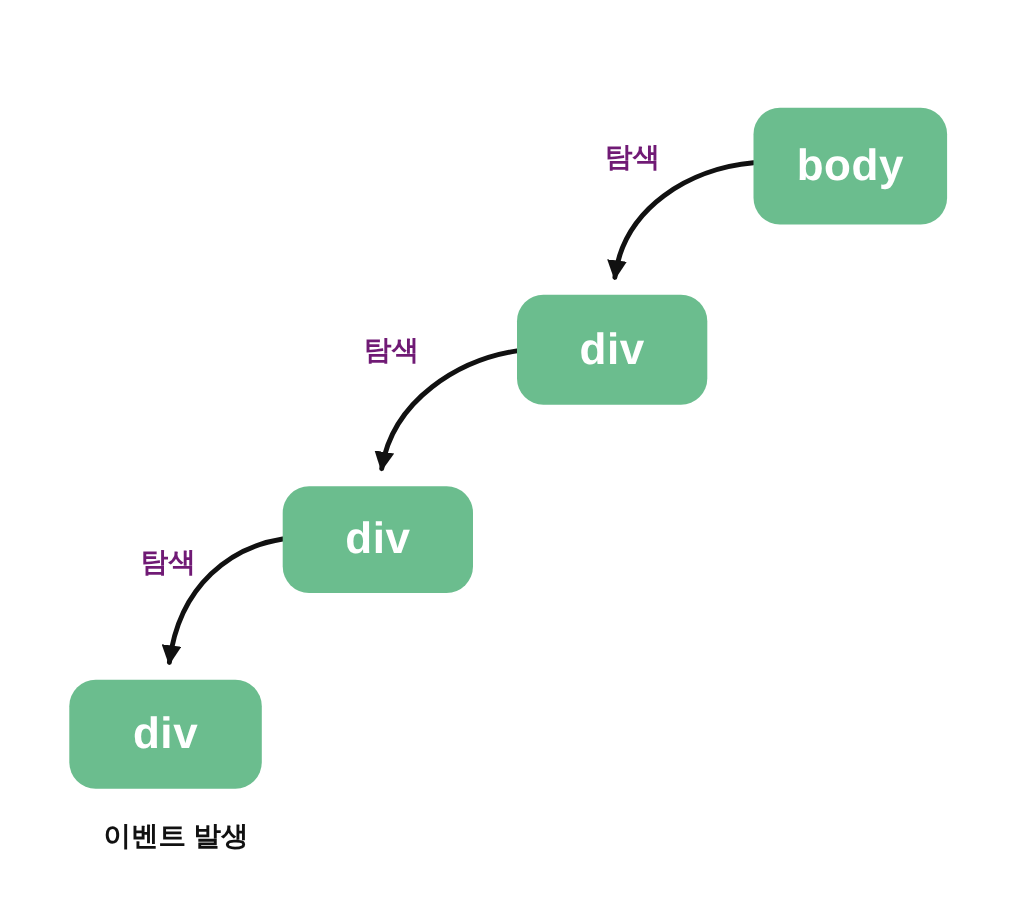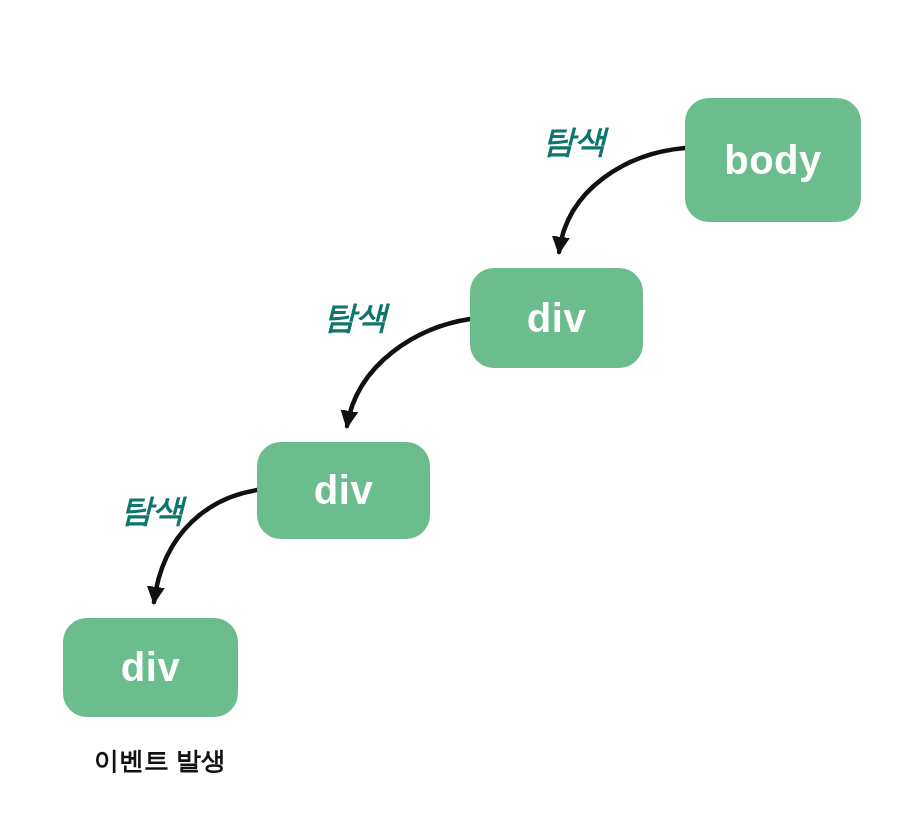--- a/index.html
+++ b/index.html
@@ -28,32 +28,31 @@
     background: #6bbd8e;
     border-radius: 24px;
     display: flex;
     align-items: center;
     justify-content: center;
     color: #ffffff;
     font-size: 40px;
     font-weight: 700;
     letter-spacing: 0.5px;
   }
-  .node-body { left: 685px; top: 98px;  width: 176px; height: 124px; }
+  .node-body { left: 685px; top: 98px;  width: 176px; height: 106px; }
   .node-div1 { left: 470px; top: 268px; width: 173px; height: 100px; }
   .node-div2 { left: 257px; top: 442px; width: 173px; height: 97px; }
   .node-div3 { left: 63px;  top: 618px; width: 175px; height: 99px; }
   .edge-label {
     position: absolute;
     transform: translate(-50%, -50%);
-    color: #0f766e;
-    font-size: 32px;
+    color: #701a75;
+    font-size: 25px;
     font-weight: 700;
     white-space: nowrap;
-    font-style: italic;
   }
   .edge-label-1 { left: 575px; top: 142px; }
   .edge-label-2 { left: 356px; top: 318px; }
   .edge-label-3 { left: 153px; top: 511px; }
   .caption {
     position: absolute;
     left: 160px;
     top: 760px;
     transform: translate(-50%, -50%);
     color: #111111;

